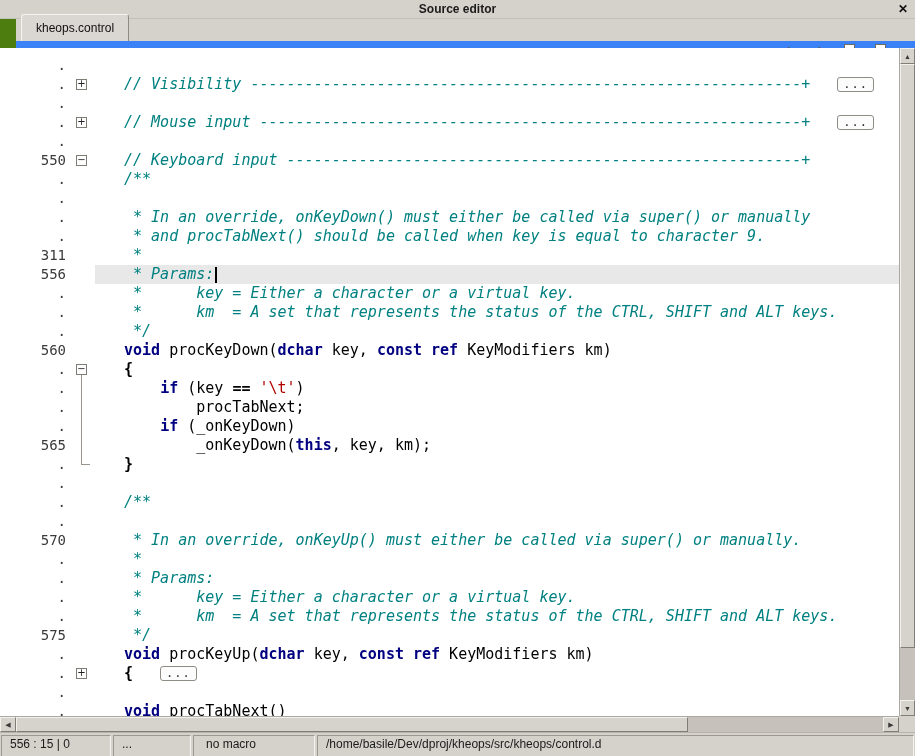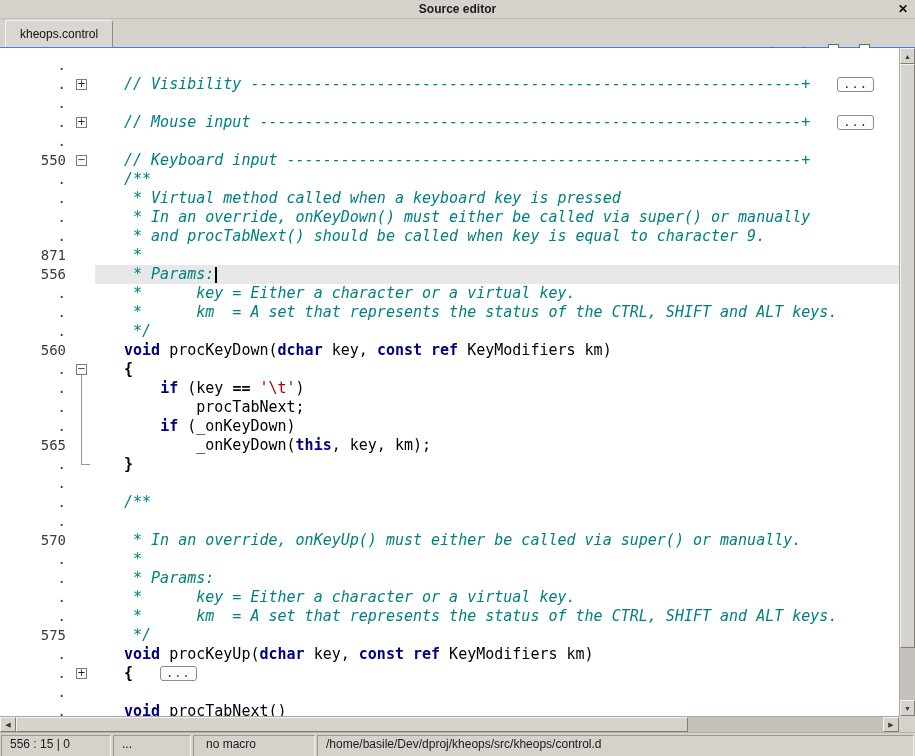--- a/index.html
+++ b/index.html
@@ -8,22 +8,22 @@
 
   .window { position:absolute; inset:0; background:#4d7c0f; }
 
   
   .titlebar { position:absolute; top:0; left:0; right:0; height:19px; background:#D5D1CB;
               text-align:center; line-height:19px; font-size:12px; font-weight:bold; color:#1b1b1b;
               border-bottom:1px solid #C2BEB8; }
   .close { position:absolute; right:7px; top:0; font-size:12px; font-weight:bold; color:#111; cursor:default; }
 
   
-  .tabbar { position:absolute; top:19px; left:0; right:0; height:29px; background:#D5D1CB;
-            border-bottom:1px solid #3b82f6; }
+  .tabbar { position:absolute; top:19px; left:16px; right:0; height:29px; background:#D5D1CB;
+            border-bottom:7px solid #3b82f6; }
   .tab { position:absolute; left:5px; bottom:0; height:27px; padding:0 14px; background:#DAD6D1;
          border:1px solid #8E8A84; border-bottom:none; border-top-color:#F4F3F1; border-left-color:#F4F3F1;
          border-radius:3px 3px 0 0; line-height:26px; font-size:12px; color:#101010; }
   .ticon { position:absolute; display:block; }
 
   
   .main { position:absolute; top:48px; left:0; width:899px; height:668px; background:#FFFFFF; }
   .editor { position:absolute; inset:0; overflow:hidden;
             font-family:"DejaVu Sans Mono", monospace; font-size:15px; line-height:19px; }
   .ruler { position:absolute; top:0; bottom:0; left:calc(124px + 76ch); width:1px; background:#D4D4D4; z-index:-1; }
@@ -132,24 +132,24 @@
       <div class="content">
         <div class="fold-link"></div>
         <div class="fold-link-tick"></div>
       <div class="crow"><span class="gnum">.</span><span class="gfold"></span><span class="ctext"></span></div>
           <div class="crow"><span class="gnum">.</span><span class="gfold"><span class="fbox">+</span></span><span class="ctext"><span class="tc">// Visibility -------------------------------------------------------------+</span><span class="fold-ellipsis">...</span></span></div>
           <div class="crow"><span class="gnum">.</span><span class="gfold"></span><span class="ctext"></span></div>
           <div class="crow"><span class="gnum">.</span><span class="gfold"><span class="fbox">+</span></span><span class="ctext"><span class="tc">// Mouse input ------------------------------------------------------------+</span><span class="fold-ellipsis">...</span></span></div>
           <div class="crow"><span class="gnum">.</span><span class="gfold"></span><span class="ctext"></span></div>
           <div class="crow"><span class="gnum">550</span><span class="gfold"><span class="fbox">−</span></span><span class="ctext"><span class="tc">// Keyboard input ---------------------------------------------------------+</span></span></div>
           <div class="crow"><span class="gnum">.</span><span class="gfold"></span><span class="ctext"><span class="tc">/**</span></span></div>
-          <div class="crow"><span class="gnum">.</span><span class="gfold"></span><span class="ctext"><span class="tc"> * Virtual method called when a keyboard key is pressed</span></span></div>
+          <div class="crow"><span class="gnum">.</span><span class="gfold"></span></div>
           <div class="crow"><span class="gnum">.</span><span class="gfold"></span><span class="ctext"><span class="tc"> * In an override, onKeyDown() must either be called via super() or manually</span></span></div>
           <div class="crow"><span class="gnum">.</span><span class="gfold"></span><span class="ctext"><span class="tc"> * and procTabNext() should be called when key is equal to character 9.</span></span></div>
-          <div class="crow"><span class="gnum">871</span><span class="gfold"></span><span class="ctext"><span class="tc"> *</span></span></div>
+          <div class="crow"><span class="gnum">311</span><span class="gfold"></span><span class="ctext"><span class="tc"> *</span></span></div>
           <div class="crow"><span class="gnum">556</span><span class="gfold"></span><span class="ctext cur"><span class="tc"> * Params:</span><span class="caret"></span></span></div>
           <div class="crow"><span class="gnum">.</span><span class="gfold"></span><span class="ctext"><span class="tc"> *      key = Either a character or a virtual key.</span></span></div>
           <div class="crow"><span class="gnum">.</span><span class="gfold"></span><span class="ctext"><span class="tc"> *      km  = A set that represents the status of the CTRL, SHIFT and ALT keys.</span></span></div>
           <div class="crow"><span class="gnum">.</span><span class="gfold"></span><span class="ctext"><span class="tc"> */</span></span></div>
           <div class="crow"><span class="gnum">560</span><span class="gfold"></span><span class="ctext"><span class="tk">void</span><span class="tp"> procKeyDown(</span><span class="tk">dchar</span><span class="tp"> key, </span><span class="tk">const</span><span class="tp"> </span><span class="tk">ref</span><span class="tp"> KeyModifiers km)</span></span></div>
           <div class="crow"><span class="gnum">.</span><span class="gfold"><span class="fbox">−</span></span><span class="ctext"><span class="to">{</span></span></div>
           <div class="crow"><span class="gnum">.</span><span class="gfold"></span><span class="ctext"><span class="tp">    </span><span class="tk">if</span><span class="tp"> (key </span><span class="to">==</span><span class="tp"> </span><span class="ts">'\t'</span><span class="tp">)</span></span></div>
           <div class="crow"><span class="gnum">.</span><span class="gfold"></span><span class="ctext"><span class="tp">        procTabNext;</span></span></div>
           <div class="crow"><span class="gnum">.</span><span class="gfold"></span><span class="ctext"><span class="tp">    </span><span class="tk">if</span><span class="tp"> (_onKeyDown)</span></span></div>
           <div class="crow"><span class="gnum">565</span><span class="gfold"></span><span class="ctext"><span class="tp">        _onKeyDown(</span><span class="tk">this</span><span class="tp">, key, km);</span></span></div>

